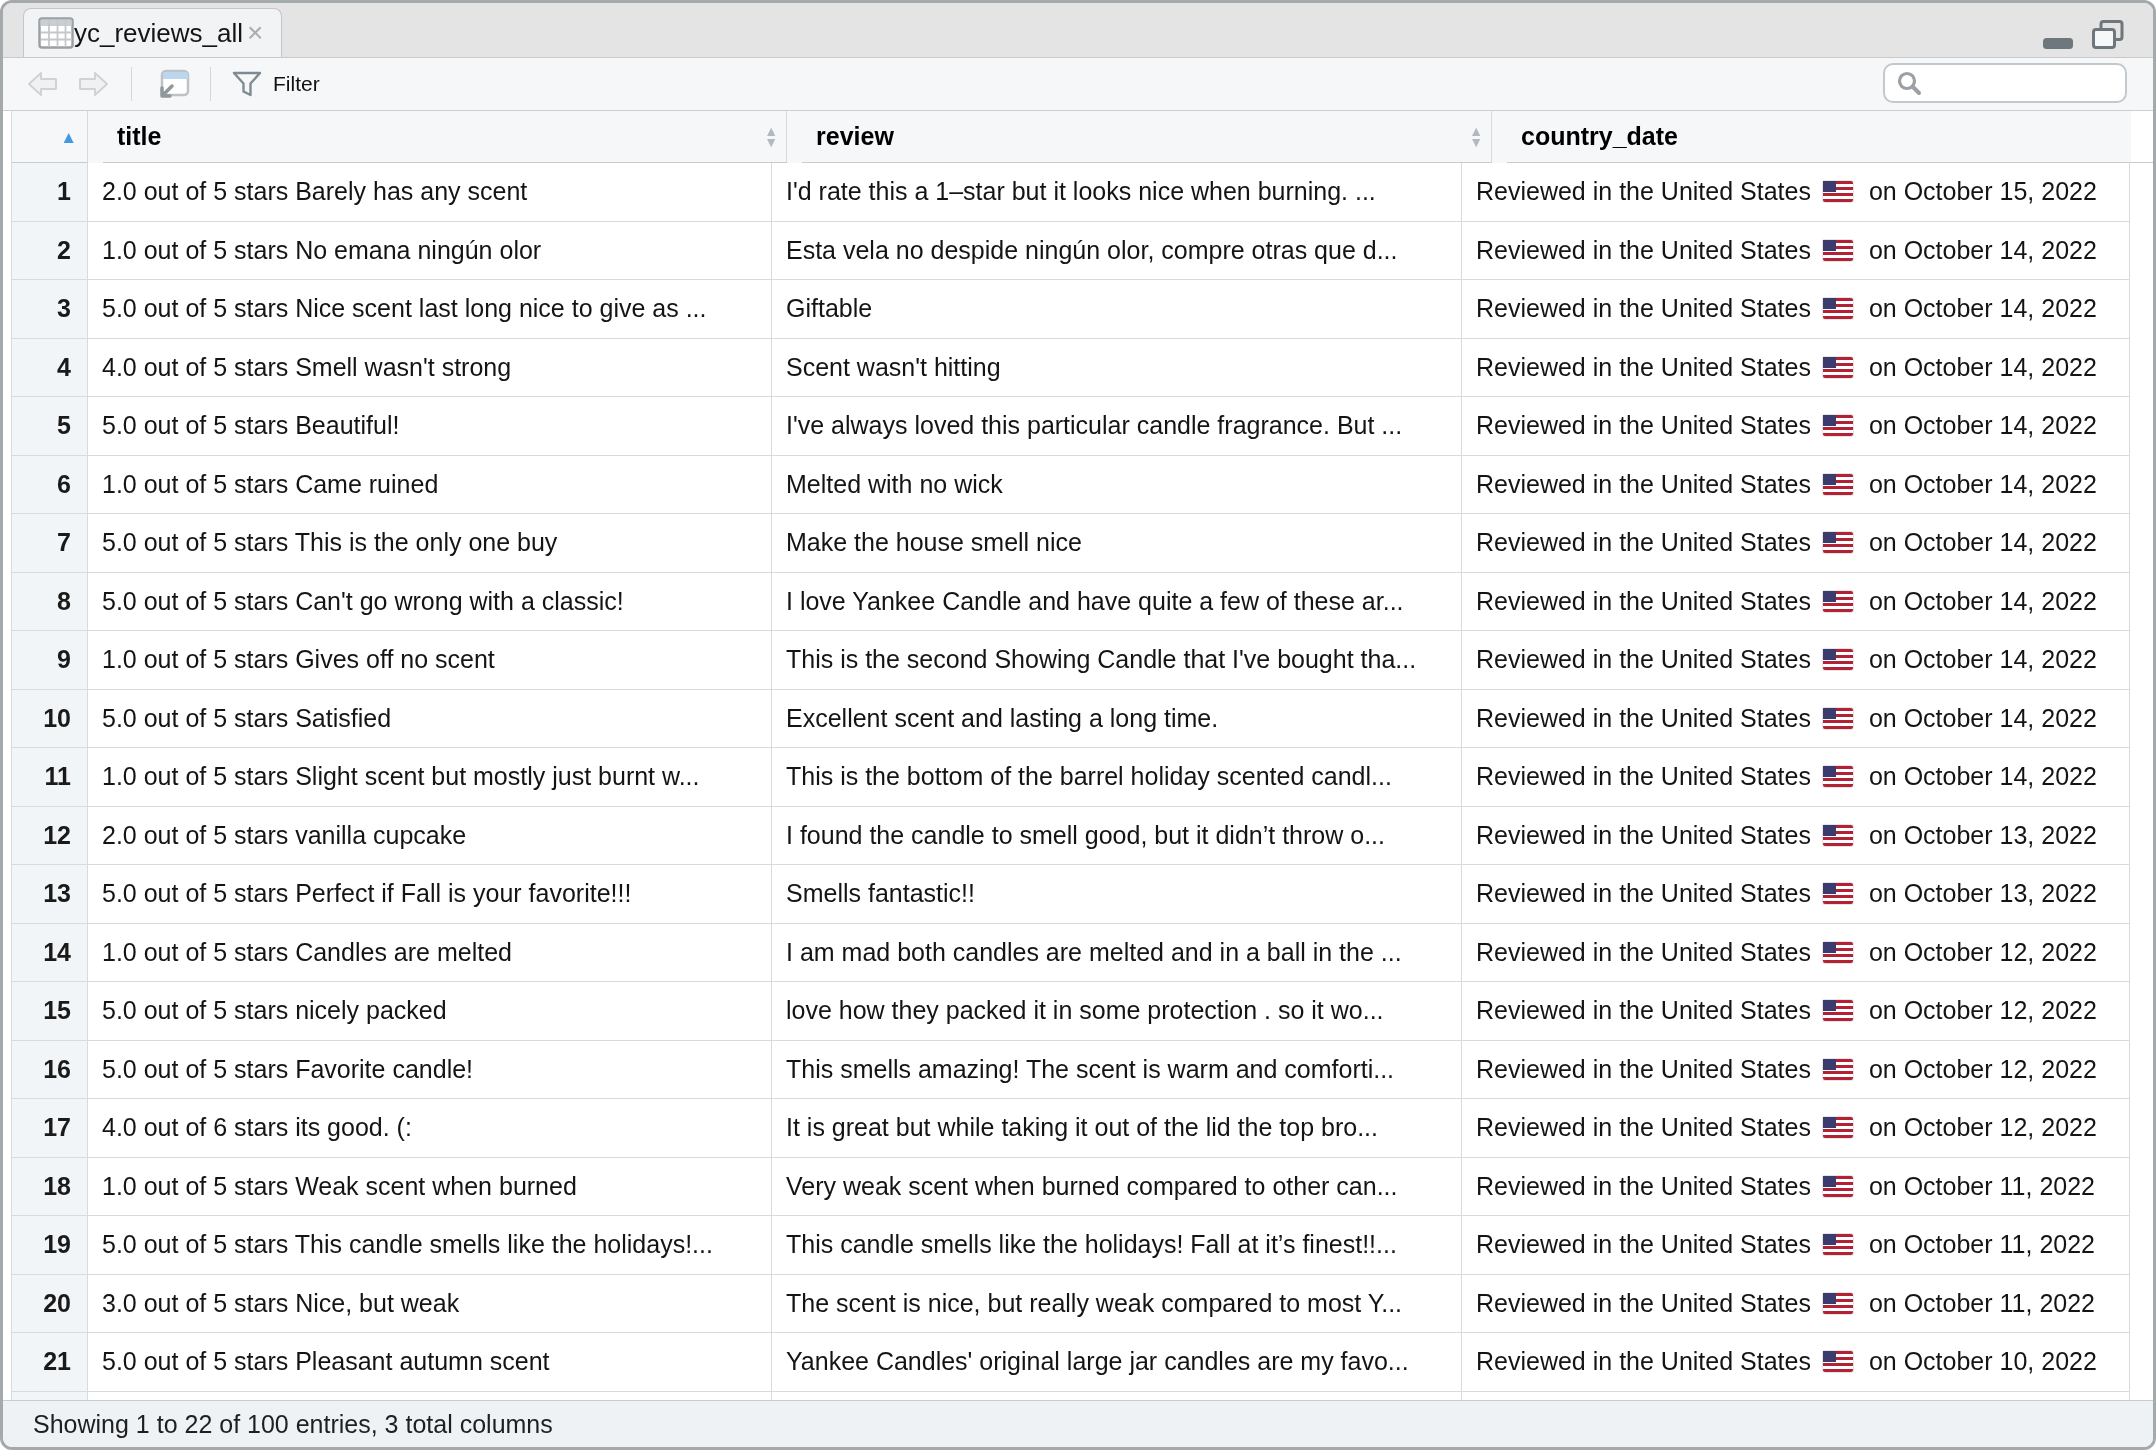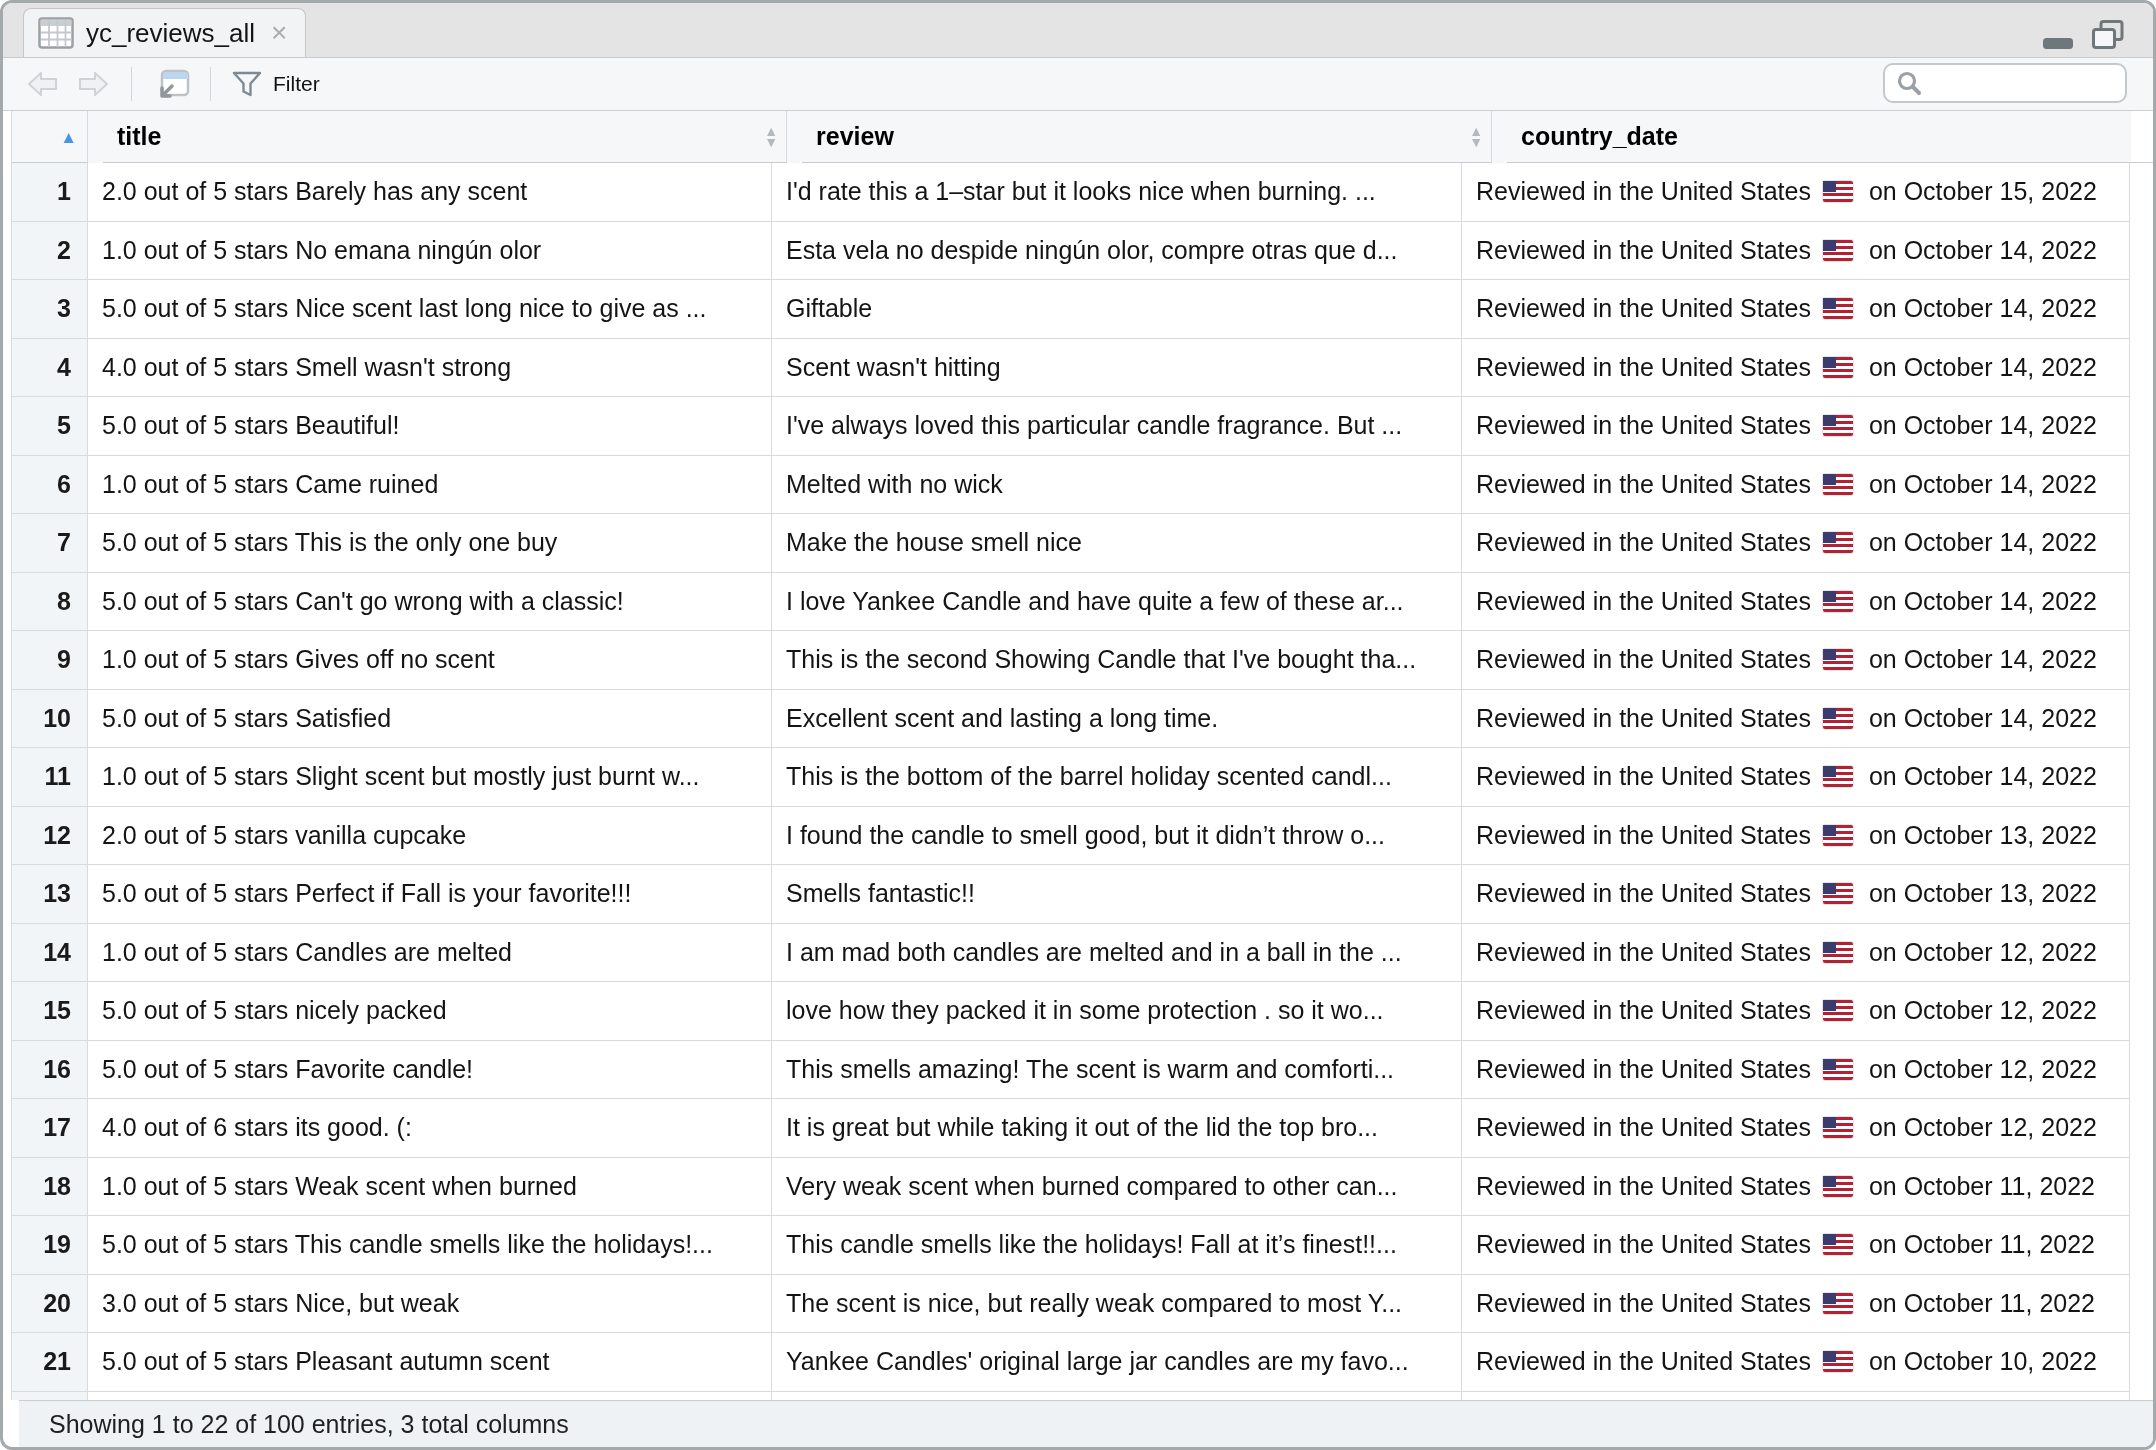--- a/index.html
+++ b/index.html
@@ -1,21 +1,21 @@
 <!DOCTYPE html>
 <html><head>
 <meta charset="utf-8">
 <style>
   html,body{margin:0;padding:0;background:#fff;}
   body{width:2156px;height:1450px;position:relative;font-family:"Liberation Sans","DejaVu Sans",sans-serif;-webkit-font-smoothing:antialiased;}
   .window{position:absolute;inset:0;border:3px solid #a4a9ac;border-radius:12px;overflow:hidden;background:#fff;box-sizing:border-box;display:flex;flex-direction:column;}
 
   
   .tabbar{height:54px;background:#e4e4e4;border-bottom:1px solid #c9c9c9;position:relative;flex:0 0 auto;}
-  .tab{position:absolute;left:20px;top:5px;height:49px;margin-bottom:-1px;background:#f2f3f4;border:1px solid #c6c6c6;border-bottom:none;border-radius:8px 8px 0 0;display:flex;align-items:center;padding:0 18px 0 14px;gap:12px;box-sizing:border-box;}
+  .tab{position:absolute;left:20px;top:5px;height:49px;margin-bottom:-1px;background:#f2f3f4;border:1px solid #c6c6c6;border-bottom:none;border-radius:8px 8px 0 0;display:flex;align-items:center;padding:0 18px 0 14px;box-sizing:border-box;}
   .tab-title{font-size:26px;color:#141414;}
   .tab-close{font-size:28px;color:#a8adb0;line-height:1;margin-left:4px;}
   .win-controls{position:absolute;right:28px;top:16px;display:flex;align-items:flex-end;gap:16px;}
 
   
   .toolbar{height:52px;background:#f6f7f8;border-bottom:1px solid #cdd0d2;display:flex;align-items:center;padding:0 22px;gap:14px;flex:0 0 auto;position:relative;}
   .tool-sep{width:1px;height:34px;background:#d4d7d9;margin:0 6px;}
   .filter-btn{display:flex;align-items:center;gap:10px;}
   .filter-label{font-size:21px;color:#111;}
   .search-box{position:absolute;right:26px;top:5px;width:244px;height:40px;background:#fff;border:2px solid #c3c8cc;border-radius:10px;display:flex;align-items:center;padding:0 10px;box-sizing:border-box;}
@@ -33,21 +33,21 @@
 
   .gbody{flex:1 1 auto;overflow:hidden;margin-left:8px;width:2120px;}
   .trow{display:grid;grid-template-columns:76px 684px 690px 668px;height:58.5px;border-left:1px solid #d8dbde;box-sizing:border-box;}
   .trow .c{border-right:1px solid #d8dbde;border-bottom:1px solid #d8dbde;box-sizing:border-box;font-size:25px;color:#141414;line-height:57px;white-space:nowrap;overflow:hidden;padding-left:14px;background:#fff;}
   .trow .rn{background:#f2f5f7;text-align:right;padding:0 16px 0 0;font-weight:bold;color:#1a1a1a;}
 
   .flag{display:inline-block;width:30px;height:21px;margin:0 16px 0 12px;vertical-align:-2px;background:repeating-linear-gradient(#b22234 0 3px,#ffffff 3px 6px);position:relative;border-radius:2px;box-shadow:0 0 0 1px rgba(0,0,0,.10);}
   .flag::after{content:"";position:absolute;left:0;top:0;width:13px;height:11px;background:#3c3b6e;}
 
   
-  .statusbar{height:46px;background:#eef2f5;border-top:1px solid #c9cdd0;display:flex;align-items:center;padding-left:30px;flex:0 0 auto;font-size:25px;color:#1f1f1f;margin-left:16px;}
+  .statusbar{height:46px;background:#eef2f5;border-top:1px solid #c9cdd0;display:flex;align-items:center;padding-left:30px;flex:0 0 auto;font-size:25px;color:#1f1f1f;}
 
   svg{display:block;}
 </style>
 </head>
 <body>
 
 <div class="window">
 
   <div class="tabbar">
     <div class="tab">

